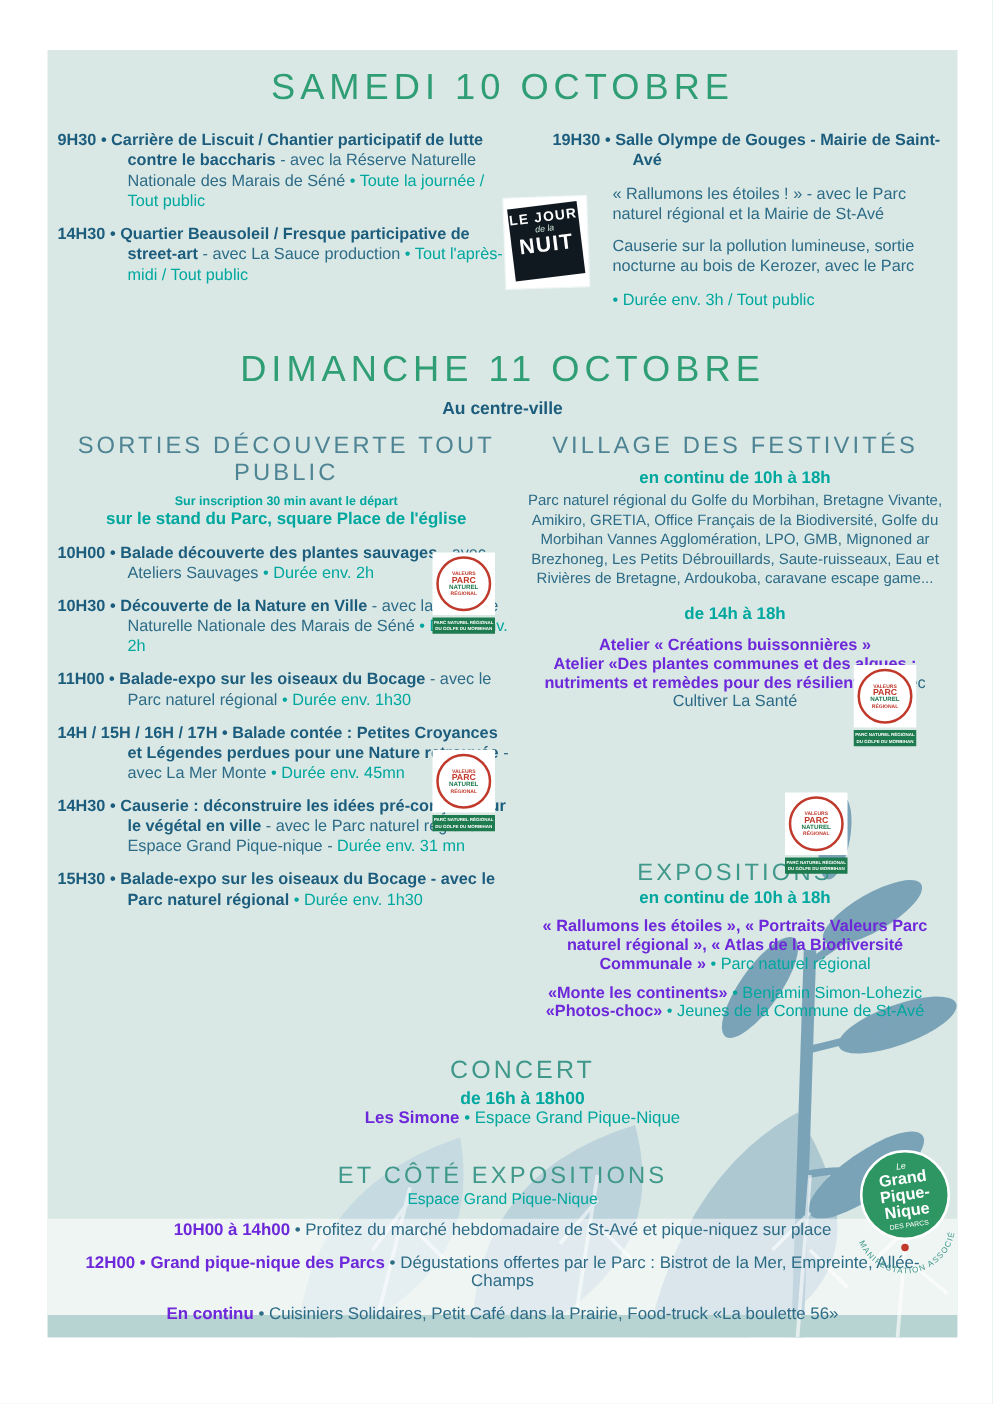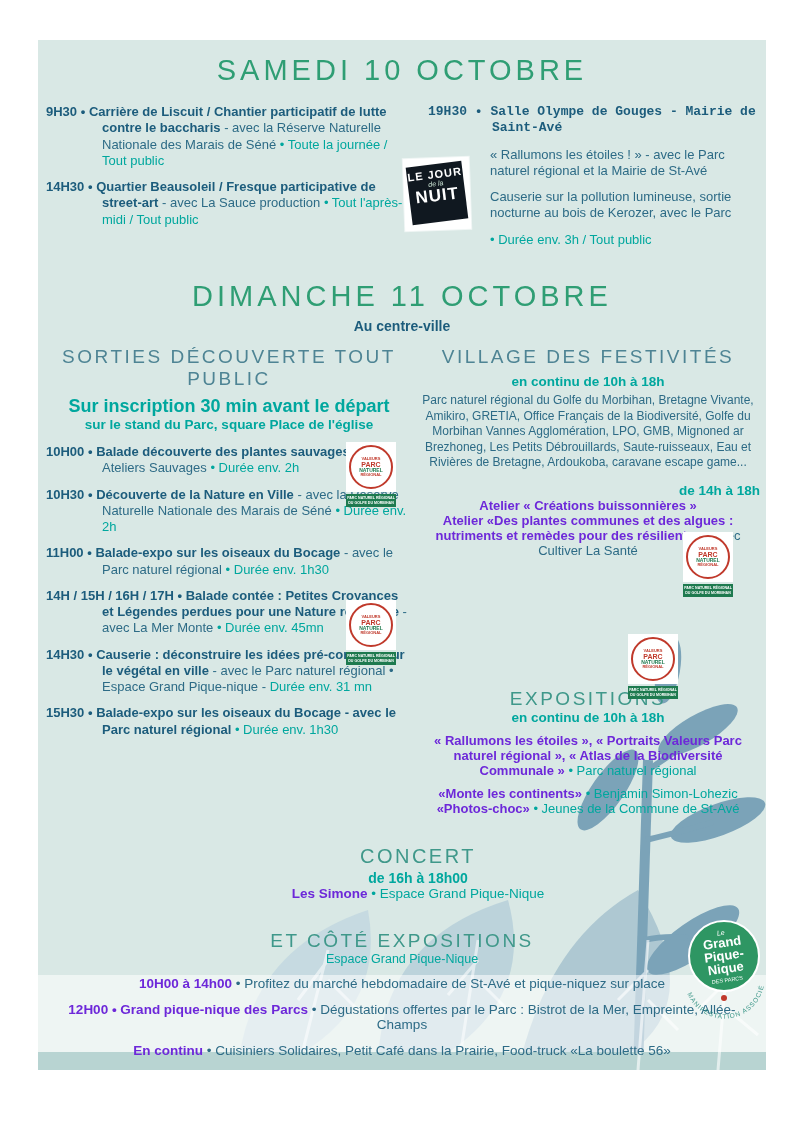--- a/index.html
+++ b/index.html
@@ -99,21 +99,21 @@
     <p class="event">
       <span class="t">14H30</span>
       <span class="b">•</span>
       <span class="ti">Quartier Beausoleil / Fresque participative de street-art</span>
       <span> - avec La Sauce production </span>
       <span class="a">• Tout l'après-midi / Tout public</span>
     </p>
   </div>
 
   <div class="blk" style="left:372px;top:64px;width:352px;">
-    <p class="event big-indent" style="margin-left:18px;font-family:Liberation Mono, monospace;">
+    <p class="event big-indent" style="margin-left:32px;">
       <span class="t">19H30</span>
       <span class="b">•</span>
       <span class="ti">Salle Olympe de Gouges - Mairie de Saint-Avé</span>
     </p>
     <p class="event" style="margin-left:80px;padding-left:0;text-indent:0;">« Rallumons les étoiles ! » - avec le Parc naturel régional et la Mairie de St-Avé</p>
     <p class="event" style="margin-left:80px;padding-left:0;text-indent:0;margin-top:10px;">Causerie sur la pollution lumineuse, sortie nocturne au bois de Kerozer, avec le Parc</p>
     <p class="event a" style="margin-left:80px;padding-left:0;text-indent:0;">• Durée env. 3h / Tout public</p>
   </div>
 
   <div class="jn-card">
@@ -122,21 +122,21 @@
       <span class="jn-l2">de la</span>
       <span class="jn-l3">NUIT</span>
     </div>
   </div>
 
   <div class="date-title" style="top:240px;">DIMANCHE 11 OCTOBRE</div>
   <p class="subtitle content" style="left:0;top:278px;width:728px;position:absolute;">Au centre-ville</p>
 
   <div class="blk" style="left:8px;top:306px;width:366px;">
     <h2 class="sec-h slate">SORTIES DÉCOUVERTE TOUT PUBLIC</h2>
-    <p class="teal-b center" style="font-size:18px;">Sur inscription 30 min avant le départ</p>
+    <p class="teal-b center" style="font-size:10px;">Sur inscription 30 min avant le départ</p>
     <p class="teal-b center" style="font-size:13.5px;margin-bottom:12px;">sur le stand du Parc, square Place de l'église</p>
 
     <p class="event">
       <span class="t">10H00</span>
       <span class="b">•</span>
       <span class="ti">Balade découverte des plantes sauvages</span>
       <span> - avec Ateliers Sauvages </span>
       <span class="a">• Durée env. 2h</span>
     </p>
     <p class="event">
@@ -173,21 +173,21 @@
       <span class="ti">Balade-expo sur les oiseaux du Bocage - avec le Parc naturel régional</span>
       <span> </span>
       <span class="a">• Durée env. 1h30</span>
     </p>
   </div>
 
   <div class="blk center" style="left:378px;top:306px;width:344px;">
     <h2 class="sec-h slate">VILLAGE DES FESTIVITÉS</h2>
     <p class="teal-b" style="font-size:13.5px;margin-bottom:4px;">en continu de 10h à 18h</p>
     <p style="font-size:12px;line-height:1.3;margin-bottom:12px;">Parc naturel régional du Golfe du Morbihan, Bretagne Vivante, Amikiro, GRETIA, Office Français de la Biodiversité, Golfe du Morbihan Vannes Agglomération, LPO, GMB, Mignoned ar Brezhoneg, Les Petits Débrouillards, Saute-ruisseaux, Eau et Rivières de Bretagne, Ardoukoba, caravane escape game...</p>
-    <p class="teal-b" style="font-size:13.5px;margin-bottom:0;text-align:right;">de 14h à 18h</p>
+    <p class="teal-b" style="font-size:13.5px;margin-bottom:10px;">de 14h à 18h</p>
     <p class="navy-b" style="font-size:13px;">Atelier « Créations buissonnières »</p>
     <p style="font-size:13px;">
       <span class="navy-b">Atelier «Des plantes communes et des algues : nutriments et remèdes pour des résilients»</span>
       <span> - avec Cultiver La Santé</span>
     </p>
   </div>
 
   <div class="blk center" style="left:378px;top:648px;width:344px;">
     <h2 class="sec-h greenish" style="margin-bottom:0;">EXPOSITIONS</h2>
     <p class="teal-b" style="font-size:13.5px;margin-bottom:8px;">en continu de 10h à 18h</p>

